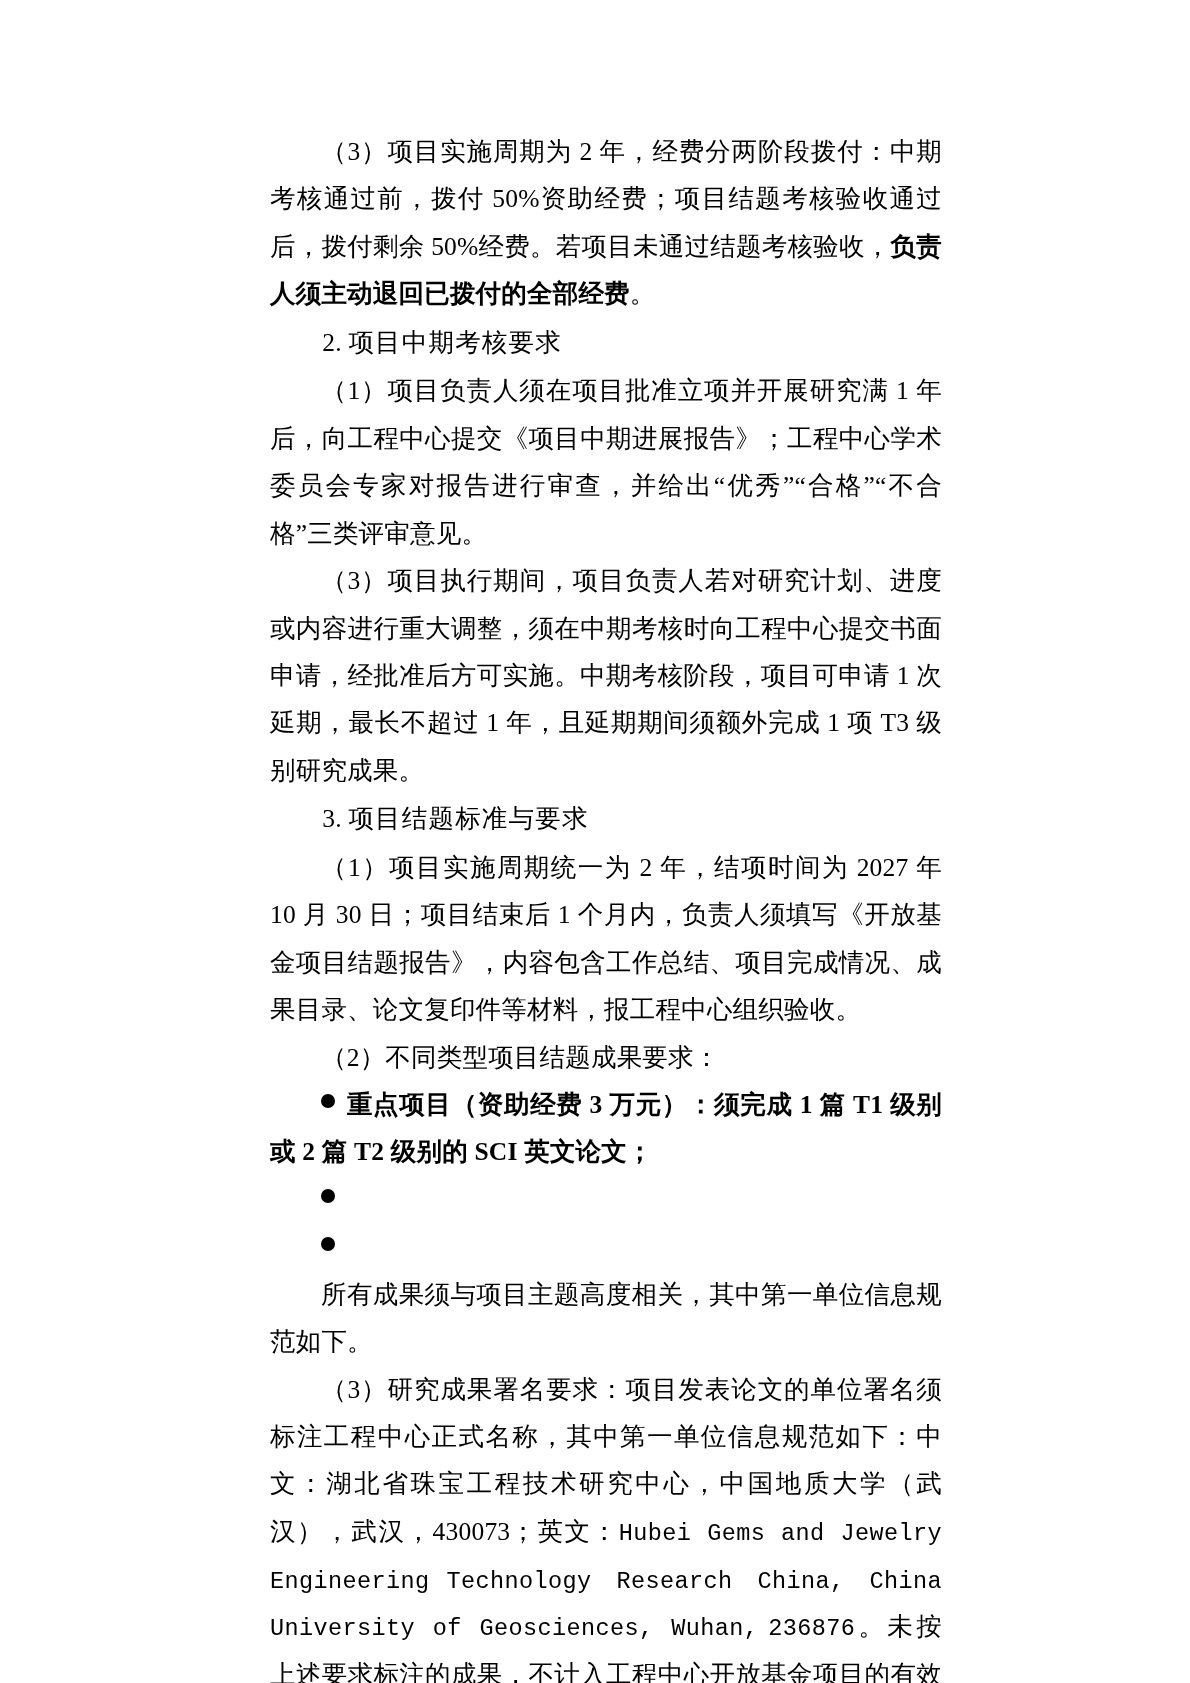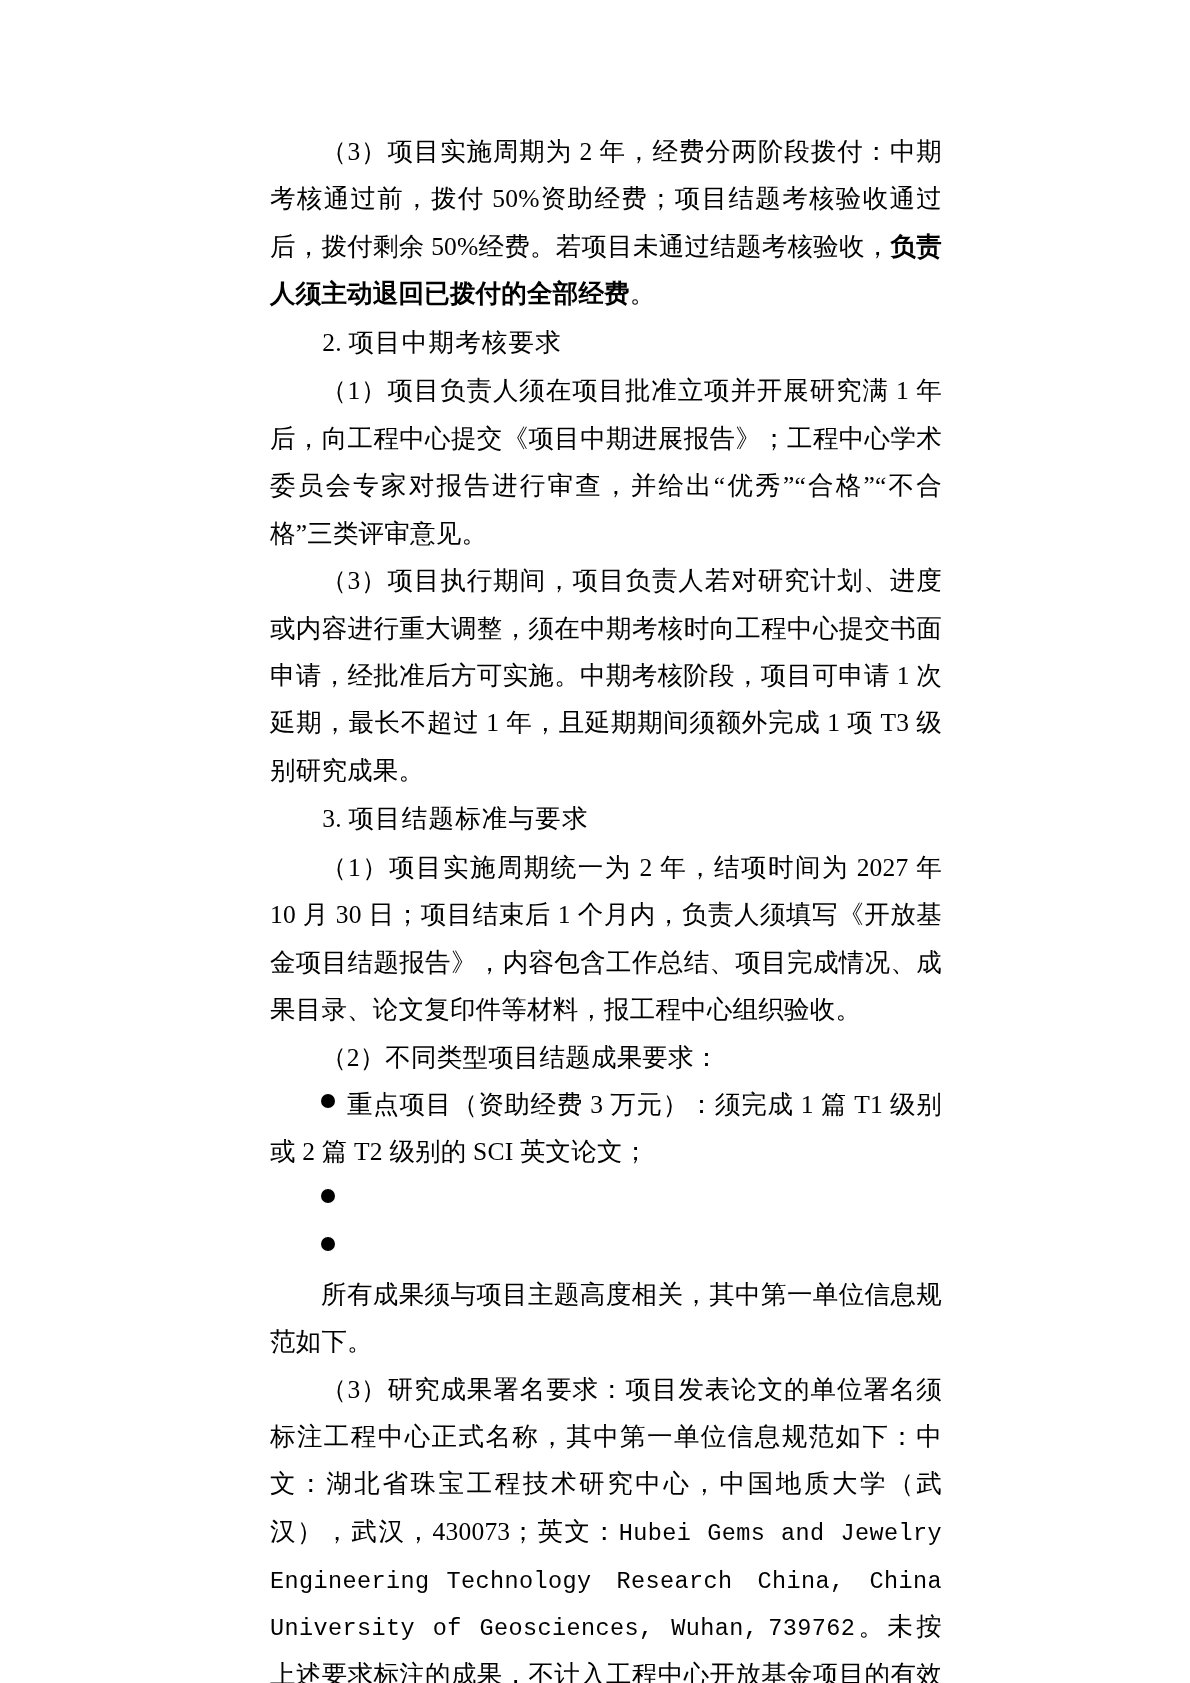--- a/index.html
+++ b/index.html
@@ -73,20 +73,21 @@
     width: 0.55em;
     height: 0.55em;
     border-radius: 50%;
     background: #000;
     vertical-align: 0.18em;
     margin-right: 0.45em;
   }
   ul.bullets > li .cont {
     text-indent: 0;
     display: inline;
+    font-weight: bold;
   }
 </style>
 </head>
 <body>
 
 <div class="page">
   <div class="doc-body">
 
     <p class="para">
       <span>（3）项目实施周期为 2 年，经费分两阶段拨付：中期考核通过前，拨付 50%资助经费；项目结题考核验收通过后，拨付剩余 50%经费。若项目未通过结题考核验收，</span><span class="b">负责人须主动退回已拨付的全部经费</span><span>。</span>
@@ -129,17 +130,17 @@
       <li>
         <span class="dot"></span>
       </li>
     </ul>
 
     <p class="para">
       <span>所有成果须与项目主题高度相关，其中第一单位信息规范如下。</span>
     </p>
 
     <p class="para">
-      <span>（3）研究成果署名要求：项目发表论文的单位署名须标注工程中心正式名称，其中第一单位信息规范如下：中文：湖北省珠宝工程技术研究中心，中国地质大学（武汉），武汉，430073；英文：</span><span class="mono">Hubei Gems and Jewelry Engineering</span> <span class="mono">Technology Research China, China University of Geosciences, Wuhan,</span> <span class="mono">739762</span><span>。未按上述要求标注的成果，不计入工程中心开放基金项目的有效研究成</span>
+      <span>（3）研究成果署名要求：项目发表论文的单位署名须标注工程中心正式名称，其中第一单位信息规范如下：中文：湖北省珠宝工程技术研究中心，中国地质大学（武汉），武汉，430073；英文：</span><span class="mono">Hubei Gems and Jewelry Engineering</span> <span class="mono">Technology Research China, China University of Geosciences, Wuhan,</span> <span class="mono">236876</span><span>。未按上述要求标注的成果，不计入工程中心开放基金项目的有效研究成</span>
     </p>
 
   </div>
 </div>
 
 </body></html>

